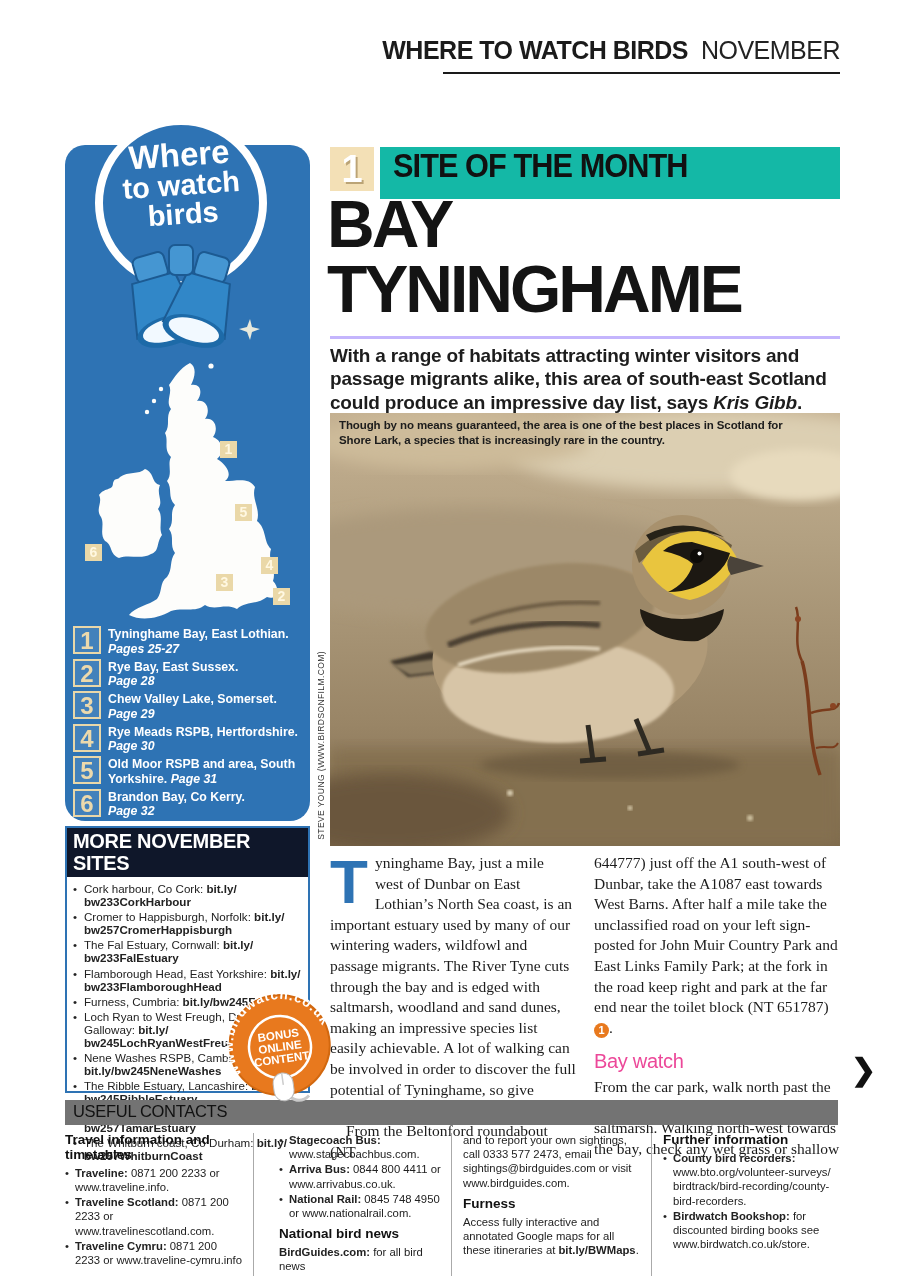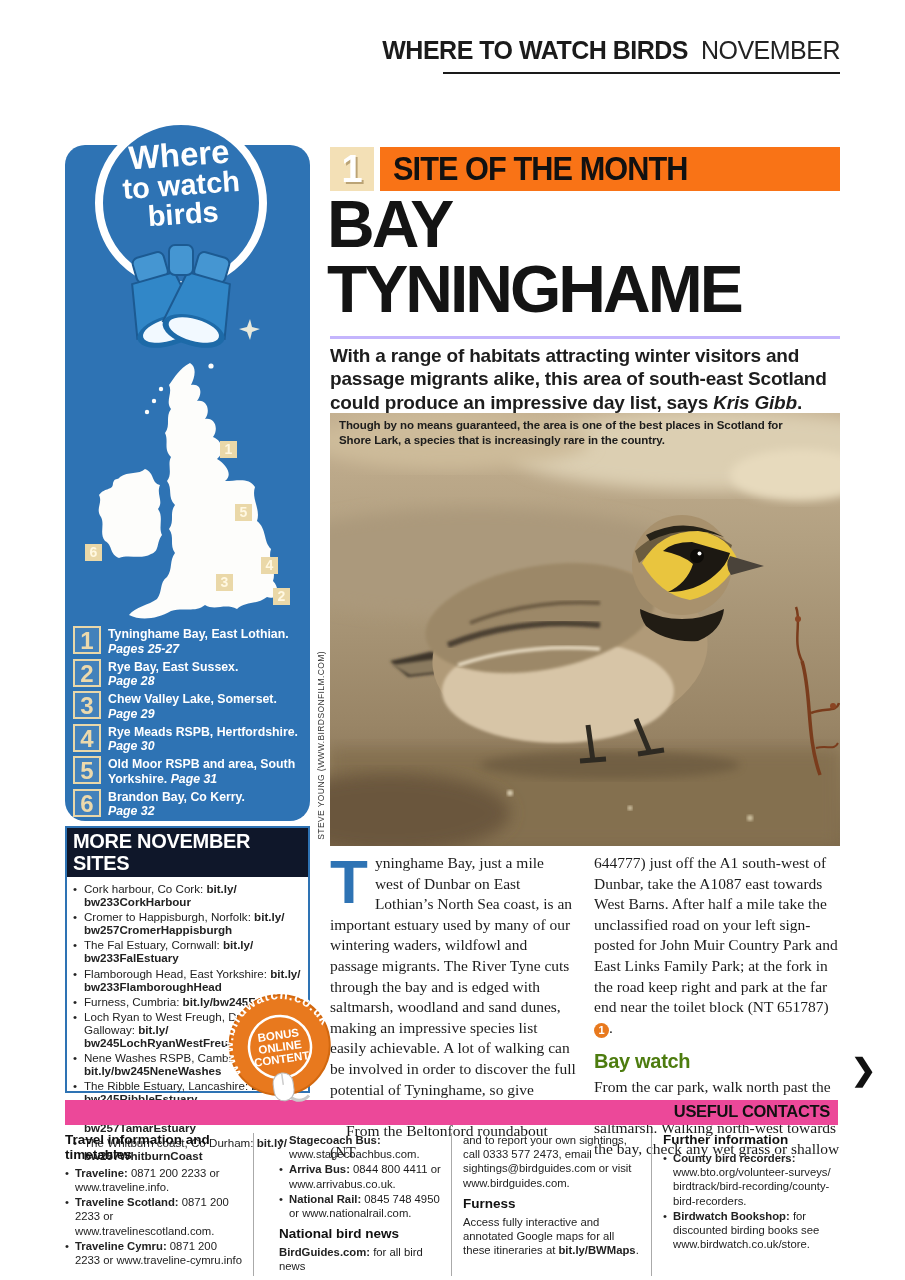--- a/index.html
+++ b/index.html
@@ -43,22 +43,22 @@
   .more li::before{content:"•";position:absolute;left:0;top:0;}
   .ms-link{font-weight:700;overflow-wrap:anywhere;}
 
   .badge{position:absolute;left:218px;top:985px;z-index:5;}
 
   
   .kicker-row{position:absolute;left:330px;top:147px;height:44px;}
   .k-num{position:absolute;left:0;top:0;width:44px;height:44px;background:#f3e0b6;color:#fff;
          font-size:38px;font-weight:700;text-align:center;line-height:44px;
          text-shadow:2px 2px 0 rgba(120,90,40,0.45);}
-  .k-banner{position:absolute;left:50px;top:0;width:460px;height:44px;background:#f97316;box-sizing:border-box;
-            padding-left:13px;display:flex;align-items:center;}
+  .k-banner{position:absolute;left:50px;top:0;width:460px;height:52px;background:#14b8a6;box-sizing:border-box;
+            padding-left:13px;display:flex;}
   .k-banner span{font-size:33px;font-weight:700;letter-spacing:-1px;color:#111;
                  transform:scaleX(0.93);transform-origin:left center;white-space:nowrap;}
   .headline{position:absolute;left:327px;top:192px;width:515px;font-size:66px;font-weight:700;
             letter-spacing:-3px;line-height:0.99;color:#141414;}
   .standfirst{position:absolute;left:330px;top:336px;width:510px;font-size:19px;font-weight:700;
               line-height:1.23;color:#1d1d1d;border-top:3px solid #c4b5fd;border-bottom:1px solid #d6d6d6;
               padding:5px 0 7px 0;box-sizing:border-box;letter-spacing:-0.2px;}
   .standfirst .author{font-style:italic;}
 
   
@@ -73,30 +73,30 @@
   
   .bodycols{position:absolute;left:330px;top:853px;width:510px;font-family:"Liberation Serif",serif;
             font-size:15.5px;line-height:1.33;color:#1c1c1c;}
   .bcol{position:absolute;top:0;width:246px;}
   .bcol.c1{left:0;}
   .bcol.c2{left:264px;}
   .dropcap{float:left;font-family:"Liberation Sans",sans-serif;font-weight:700;color:#2e73b4;
            font-size:62px;line-height:50px;margin:4px 7px 0 0;}
   .indent{text-indent:16px;margin:0;}
   .bcol p{margin:0;}
-  .subhead{font-family:"Liberation Sans",sans-serif;color:#4d7c0f;font-weight:700;font-size:20px;
+  .subhead{font-family:"Liberation Sans",sans-serif;color:#ec4899;font-weight:400;font-size:20px;
            margin:10px 0 2px 0;letter-spacing:-0.3px;}
   .map-ref{display:inline-block;width:15px;height:15px;border-radius:50%;background:#e8791e;color:#fff;
            font-family:"Liberation Sans",sans-serif;font-size:11px;font-weight:700;line-height:15px;
            text-align:center;vertical-align:-1px;}
   .cont-arrow{position:absolute;left:851px;top:1052px;font-size:30px;font-weight:700;color:#111;}
 
   
   .contacts{position:absolute;left:65px;top:1100px;width:773px;}
-  .c-bar{background:#ec4899;padding:2px 8px 4px 8px;font-size:16.5px;font-weight:700;color:#111;letter-spacing:-0.3px;text-align:right;}
+  .c-bar{background:#737373;padding:2px 8px 4px 8px;font-size:16.5px;font-weight:400;color:#111;letter-spacing:-0.3px;}
   .c-cols{display:flex;margin-top:8px;font-size:11.3px;line-height:1.26;color:#222;}
   .c-col{box-sizing:border-box;}
   .c-col.w1{width:188px;padding-right:10px;}
   .c-col.w2{width:198px;border-left:1px solid #aaa;padding-left:25px;padding-right:8px;}
   .c-col.w3{width:200px;border-left:1px solid #aaa;padding-left:11px;padding-right:8px;}
   .c-col.w4{width:187px;border-left:1px solid #aaa;padding-left:11px;}
   .c-h{font-size:13.5px;font-weight:700;line-height:1.1;margin-bottom:3px;color:#111;}
   .c-h.mt{margin-top:7px;}
   .contacts ul{list-style:none;margin:0;padding:0;}
   .contacts li{position:relative;padding-left:10px;margin-bottom:1px;overflow-wrap:anywhere;}

